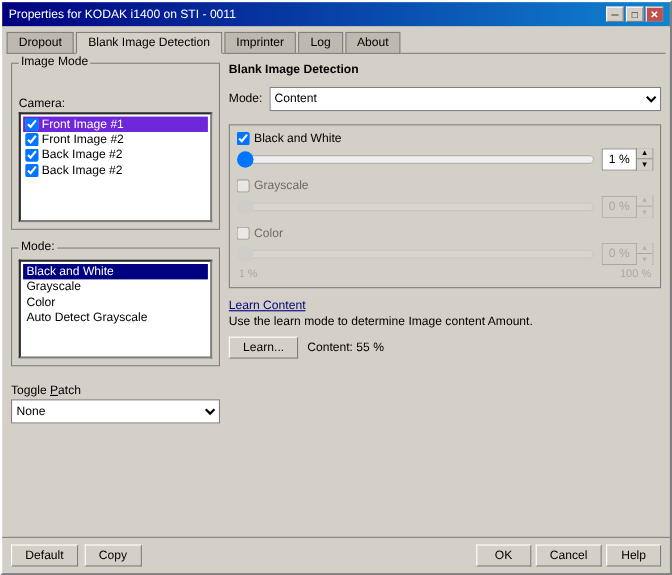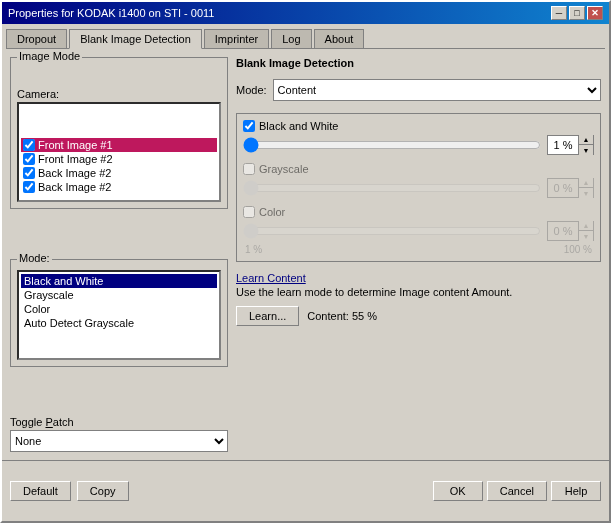--- a/index.html
+++ b/index.html
@@ -101,26 +101,25 @@
     .content-area {
       flex: 1;
       padding: 8px;
       display: flex;
       gap: 8px;
       overflow: hidden;
     }
 
     
     .left-panel {
-      width: 218px;
+      width: 190px;
       flex-shrink: 0;
       display: flex;
       flex-direction: column;
-      gap: 6px;
-      justify-content: space-between;
+      gap: 16px;
     }
 
     .group-box {
       border: 1px solid #808080;
       border-top-color: #808080;
       padding: 4px 6px 6px 6px;
       position: relative;
       background: #d4d0c8;
     }
 
@@ -144,23 +143,22 @@
     .camera-item {
       display: flex;
       align-items: center;
       gap: 3px;
       padding: 1px 2px;
       cursor: pointer;
       font-size: 11px;
     }
 
     .camera-item.selected {
-      background: #be185d;
+      background: #6d28d9;
       color: white;
-      margin-top: 32px;
     }
 
     .camera-item input[type="checkbox"] {
       margin: 0;
       width: 12px;
       height: 12px;
     }
 
     .mode-list-box {
       border: 2px inset #808080;
@@ -373,21 +371,21 @@
       border-top-color: #fff;
       border-left-color: #fff;
       cursor: pointer;
       min-width: 50px;
     }
 
     .bottom-bar {
       display: flex;
       align-items: center;
       justify-content: space-between;
-      padding: 20px 8px;
+      padding: 6px 8px;
       border-top: 1px solid #808080;
       flex-shrink: 0;
     }
 
     .bottom-left {
       display: flex;
       gap: 6px;
     }
 
     .bottom-right {

